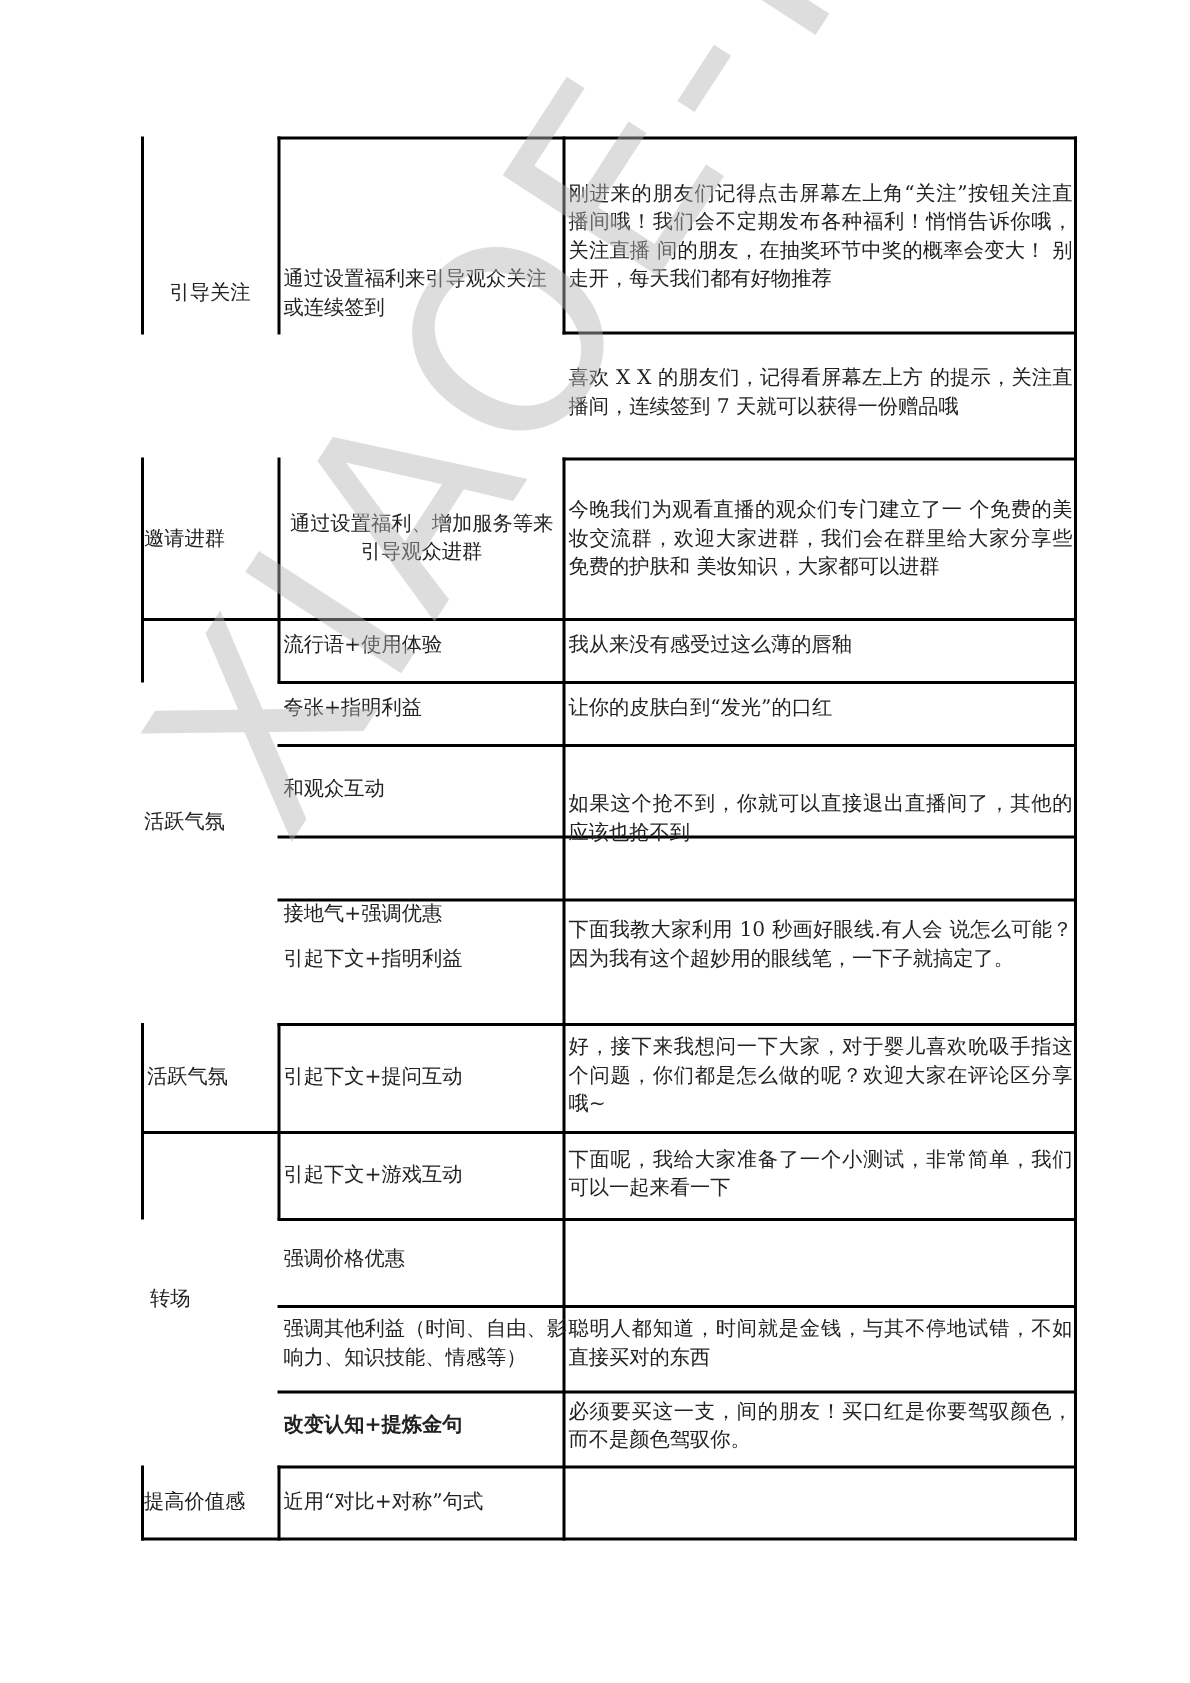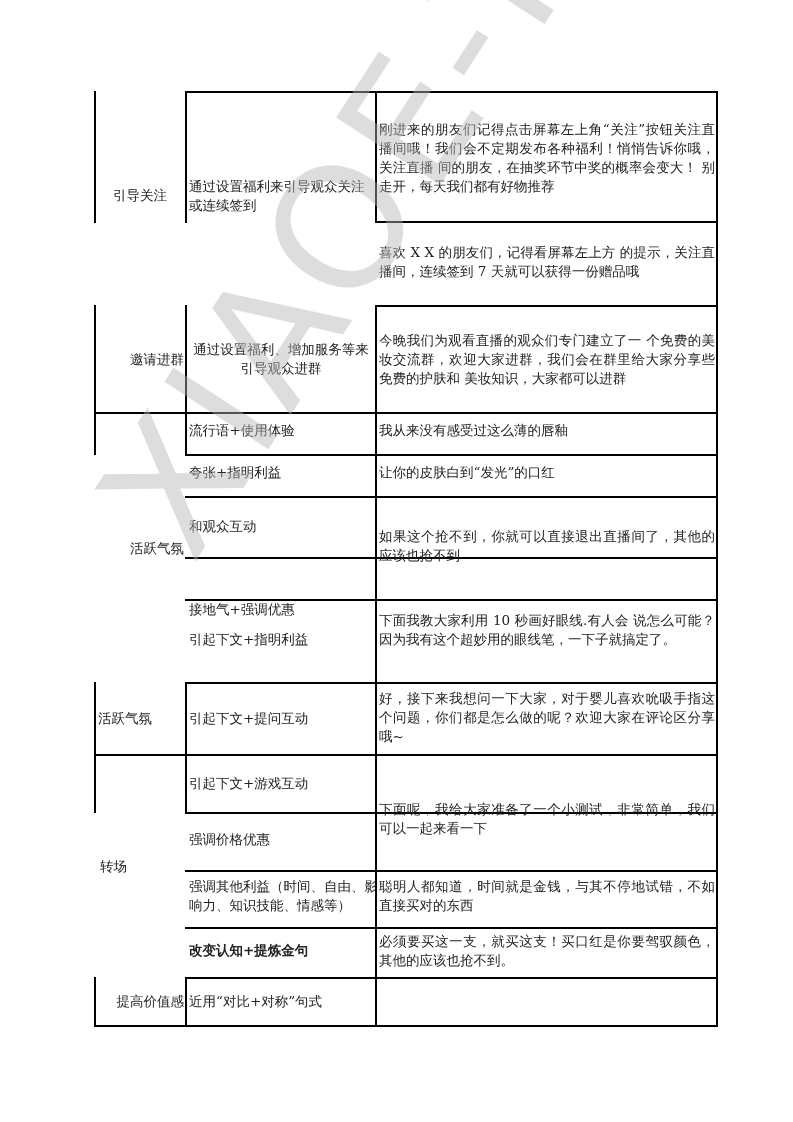--- a/index.html
+++ b/index.html
@@ -3,21 +3,21 @@
 <meta charset="utf-8">
 <style>
   html, body { margin: 0; padding: 0; background: #ffffff; }
   body { width: 793px; height: 1122px; position: relative; overflow: hidden;
          font-family: "DejaVu Serif", "Liberation Serif", serif; color: #222; }
   .page { position: absolute; left: 0; top: 0; width: 793px; height: 1122px; }
   .ln { position: absolute; background: #000; }
   .h { height: 2px; }
   .v { width: 2px; }
   .txt { position: absolute; font-size: 13.5px; line-height: 19px; color: #222; }
-  .c1 { left: 96px; width: 88px; text-align: right; }
+  .c1 { left: 96px; width: 88px; text-align: left; }
   .c2 { left: 189px; width: 184px; }
   .c3 { left: 379px; width: 336px; text-align: justify; }
   .vc { display: flex; align-items: center; }
   .watermark { position: absolute; left: 60px; top: 480px; font-family: "DejaVu Sans", sans-serif;
                font-size: 170px; font-weight: normal; color: rgba(180,180,180,0.45);
                transform: rotate(-57deg); transform-origin: 0 0; letter-spacing: 6px;
                white-space: nowrap; pointer-events: none; }
 </style>
 </head>
 <body>
@@ -82,28 +82,28 @@
   <div class="txt c2" style="top:600px;"><span>接地气+强调优惠</span></div>
 
   <div class="txt c2" style="top:630px;"><span>引起下文+指明利益</span></div>
   <div class="txt c3" style="top:611px;"><span>下面我教大家利用 10 秒画好眼线.有人会 说怎么可能？因为我有这个超妙用的眼线笔，一下子就搞定了。</span></div>
 
   <div class="txt c1" style="top:709px; text-align:left; left:98px;"><span>活跃气氛</span></div>
   <div class="txt c2" style="top:709px;"><span>引起下文+提问互动</span></div>
   <div class="txt c3" style="top:689px;"><span>好，接下来我想问一下大家，对于婴儿喜欢吮吸手指这个问题，你们都是怎么做的呢？欢迎大家在评论区分享哦~</span></div>
 
   <div class="txt c2" style="top:774px;"><span>引起下文+游戏互动</span></div>
-  <div class="txt c3" style="top:764px;margin-top:36px;"><span>下面呢，我给大家准备了一个小测试，非常简单，我们可以一起来看一下</span></div>
+  <div class="txt c3" style="top:764px;"><span>下面呢，我给大家准备了一个小测试，非常简单，我们可以一起来看一下</span></div>
 
   <div class="txt c2" style="top:830px;"><span>强调价格优惠</span></div>
 
   <div class="txt c1" style="top:857px; text-align:left; left:100px;"><span>转场</span></div>
   <div class="txt c2" style="top:877px; width:190px;"><span>强调其他利益（时间、自由、影响力、知识技能、情感等）</span></div>
   <div class="txt c3" style="top:877px;"><span>聪明人都知道，时间就是金钱，与其不停地试错，不如直接买对的东西</span></div>
 
   <div class="txt c2" style="top:941px;font-weight:bold;"><span>改变认知+提炼金句</span></div>
-  <div class="txt c3" style="top:932px;"><span>必须要买这一支，就买这支！买口红是你要驾驭颜色，其他的应该也抢不到。</span></div>
+  <div class="txt c3" style="top:932px;"><span>必须要买这一支，间的朋友！买口红是你要驾驭颜色，而不是颜色驾驭你。</span></div>
 
   <div class="txt c1" style="top:992px;"><span>提高价值感</span></div>
   <div class="txt c2" style="top:992px;"><span>近用“对比+对称”句式</span></div>
 
   <div class="watermark">XIAOE-TECH</div>
 </div>
 
 </body></html>

